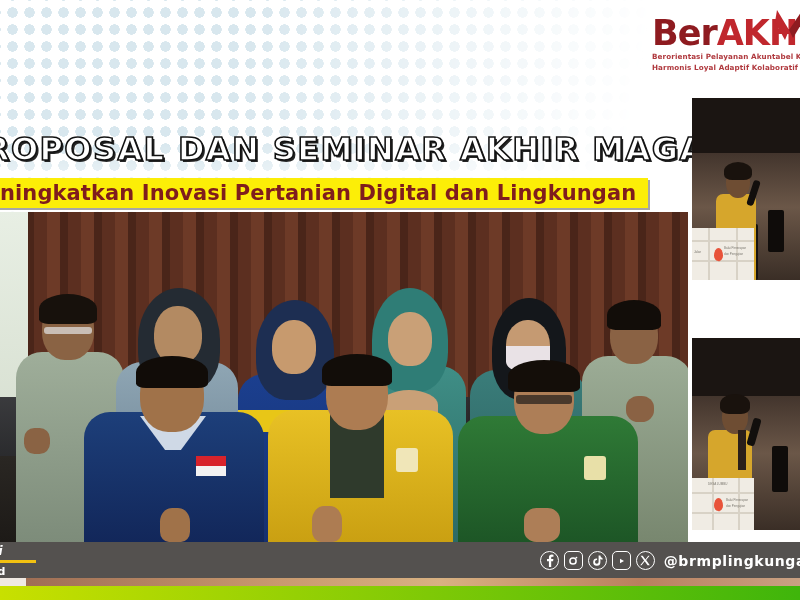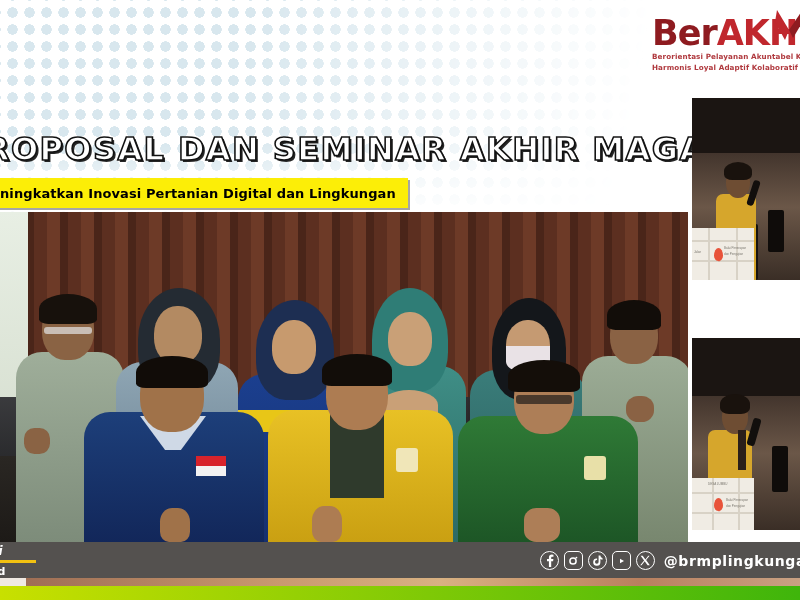--- a/index.html
+++ b/index.html
@@ -50,21 +50,21 @@
     -webkit-text-stroke:1.6px #111;
     text-shadow:2px 2px 0 rgba(0,0,0,.85);
   }
   .subbar{
     position:absolute;left:-30px;top:178px;height:30px;
     background:#fcee07;display:flex;align-items:center;padding:0 12px 0 30px;
     box-shadow:2px 2px 0 rgba(0,0,0,.35);
   }
   .subbar span{
     font-family:"DejaVu Sans",sans-serif;
-    font-weight:bold;font-size:13px;color:#000000;white-space:nowrap;letter-spacing:.1px;
+    font-weight:bold;font-size:21px;color:#7f1d1d;white-space:nowrap;letter-spacing:.1px;
   }
 
   
   .main-photo{
     position:absolute;left:0;top:212px;width:688px;height:330px;overflow:hidden;
     background:#3b2118;
   }
   .mp-wall{position:absolute;inset:0;
     background:
       repeating-linear-gradient(90deg,#5c2f20 0 13px,#6d3a27 13px 26px,#4a2519 26px 34px),

